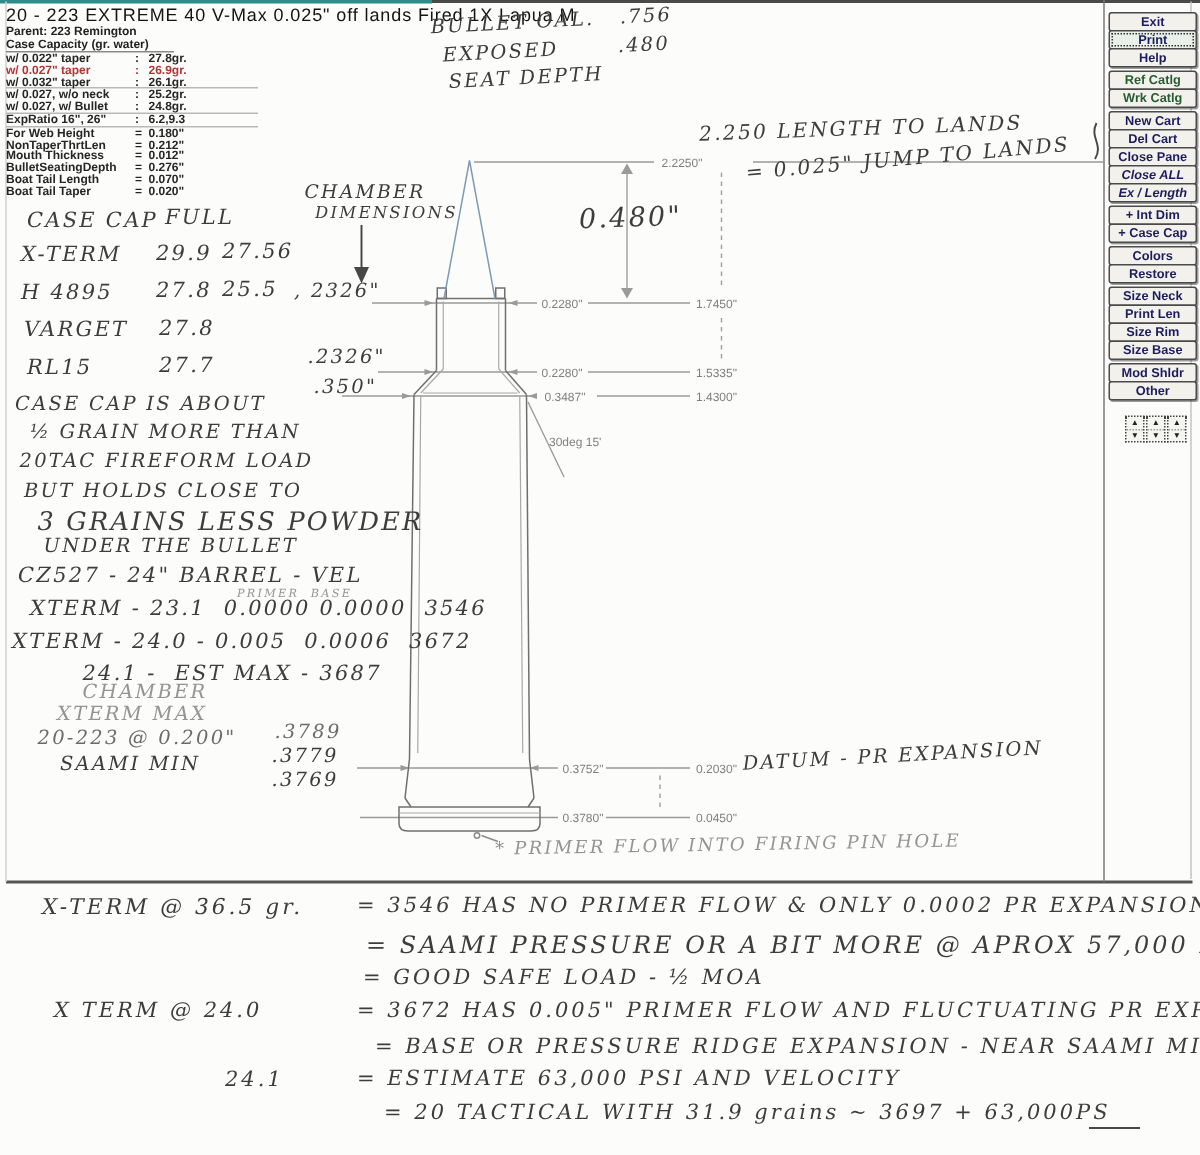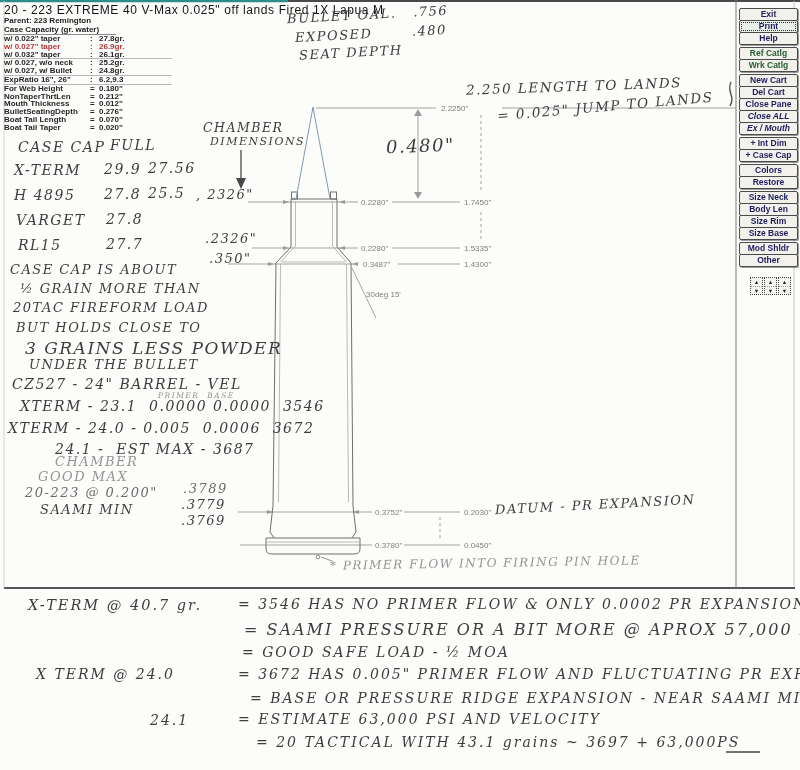--- a/index.html
+++ b/index.html
@@ -155,27 +155,27 @@
   <div>
     <div class="btn" style="top:8px">Exit</div>
     <div class="btn focus" style="top:20px">Print</div>
     <div class="btn" style="top:32px">Help</div>
     <div class="btn green" style="top:47px">Ref Catlg</div>
     <div class="btn green" style="top:59px">Wrk Catlg</div>
     <div class="btn" style="top:74px">New Cart</div>
     <div class="btn" style="top:86px">Del Cart</div>
     <div class="btn" style="top:98px">Close Pane</div>
     <div class="btn ital" style="top:110px">Close ALL</div>
-    <div class="btn ital" style="top:122px">Ex / Mouth</div>
+    <div class="btn ital" style="top:122px">Ex / Length</div>
     <div class="btn" style="top:137px">+ Int Dim</div>
     <div class="btn" style="top:149px">+ Case Cap</div>
     <div class="btn" style="top:164px">Colors</div>
     <div class="btn" style="top:176px">Restore</div>
     <div class="btn" style="top:191px">Size Neck</div>
-    <div class="btn" style="top:203px">Body Len</div>
+    <div class="btn" style="top:203px">Print Len</div>
     <div class="btn" style="top:215px">Size Rim</div>
     <div class="btn" style="top:227px">Size Base</div>
     <div class="btn" style="top:242px">Mod Shldr</div>
     <div class="btn" style="top:254px">Other</div>
 
     <div class="spinner" style="left:750px">
       <span>▲</span>
       <span>▼</span>
     </div>
     <div class="spinner" style="left:764px">
@@ -240,35 +240,35 @@
     <div class="hw" style="left:25px;top:340px;font-size:17px">3 GRAINS LESS POWDER</div>
     <div class="hw" style="left:29px;top:358px;font-size:13px">UNDER THE BULLET</div>
 
     <div class="hw" style="left:12px;top:377px;font-size:14px">CZ527 - 24" BARREL - VEL</div>
     <div class="hw lt" style="left:158px;top:392px;font-size:7.5px">PRIMER  BASE</div>
     <div class="hw" style="left:20px;top:399px;font-size:14px">XTERM - 23.1  0.0000 0.0000  3546</div>
     <div class="hw" style="left:8px;top:421px;font-size:14px">XTERM - 24.0 - 0.005  0.0006  3672</div>
     <div class="hw" style="left:55px;top:442px;font-size:14px">24.1 -  EST MAX - 3687</div>
 
     <div class="hw lt" style="left:55px;top:455px;font-size:13px">CHAMBER</div>
-    <div class="hw lt" style="left:38px;top:470px;font-size:13px">GOOD MAX</div>
+    <div class="hw lt" style="left:38px;top:470px;font-size:13px">XTERM MAX</div>
     <div class="hw md" style="left:25px;top:486px;font-size:13px">20-223 @ 0.200"</div>
     <div class="hw" style="left:40px;top:503px;font-size:13px">SAAMI MIN</div>
     <div class="hw md" style="left:183px;top:482px;font-size:13px">.3789</div>
     <div class="hw" style="left:181px;top:498px;font-size:13px">.3779</div>
     <div class="hw" style="left:181px;top:514px;font-size:13px">.3769</div>
 
     <div class="hw" style="left:495px;top:498px;font-size:13px;transform:rotate(-3deg)">DATUM - PR EXPANSION</div>
     <div class="hw lt" style="left:330px;top:557px;font-size:12px;transform:rotate(-1deg)">* PRIMER FLOW INTO FIRING PIN HOLE</div>
 
-    <div class="hw big" style="left:28px;top:598px;font-size:14.5px">X-TERM @ 40.7 gr.</div>
+    <div class="hw big" style="left:28px;top:598px;font-size:14.5px">X-TERM @ 36.5 gr.</div>
     <div class="hw big" style="left:238px;top:597px;font-size:14px">= 3546 HAS NO PRIMER FLOW &amp; ONLY 0.0002 PR EXPANSION</div>
     <div class="hw big" style="left:244px;top:622px;font-size:16px">= SAAMI PRESSURE OR A BIT MORE @ APROX 57,000 PSI</div>
     <div class="hw big" style="left:242px;top:645px;font-size:14px">= GOOD SAFE LOAD - ½ MOA</div>
     <div class="hw big" style="left:36px;top:667px;font-size:14px">X TERM @ 24.0</div>
     <div class="hw big" style="left:238px;top:667px;font-size:14px">= 3672 HAS 0.005" PRIMER FLOW AND FLUCTUATING PR EXPANSION</div>
     <div class="hw big" style="left:250px;top:691px;font-size:14px">= BASE OR PRESSURE RIDGE EXPANSION - NEAR SAAMI MIN.</div>
     <div class="hw big" style="left:150px;top:713px;font-size:14px">24.1</div>
     <div class="hw big" style="left:238px;top:712px;font-size:14px">= ESTIMATE 63,000 PSI AND VELOCITY</div>
-    <div class="hw big" style="left:256px;top:735px;font-size:14px">= 20 TACTICAL WITH 43.1 grains ~ 3697 + 63,000PS</div>
+    <div class="hw big" style="left:256px;top:735px;font-size:14px">= 20 TACTICAL WITH 31.9 grains ~ 3697 + 63,000PS</div>
   </div>
 
 </div>
 
 </body></html>

